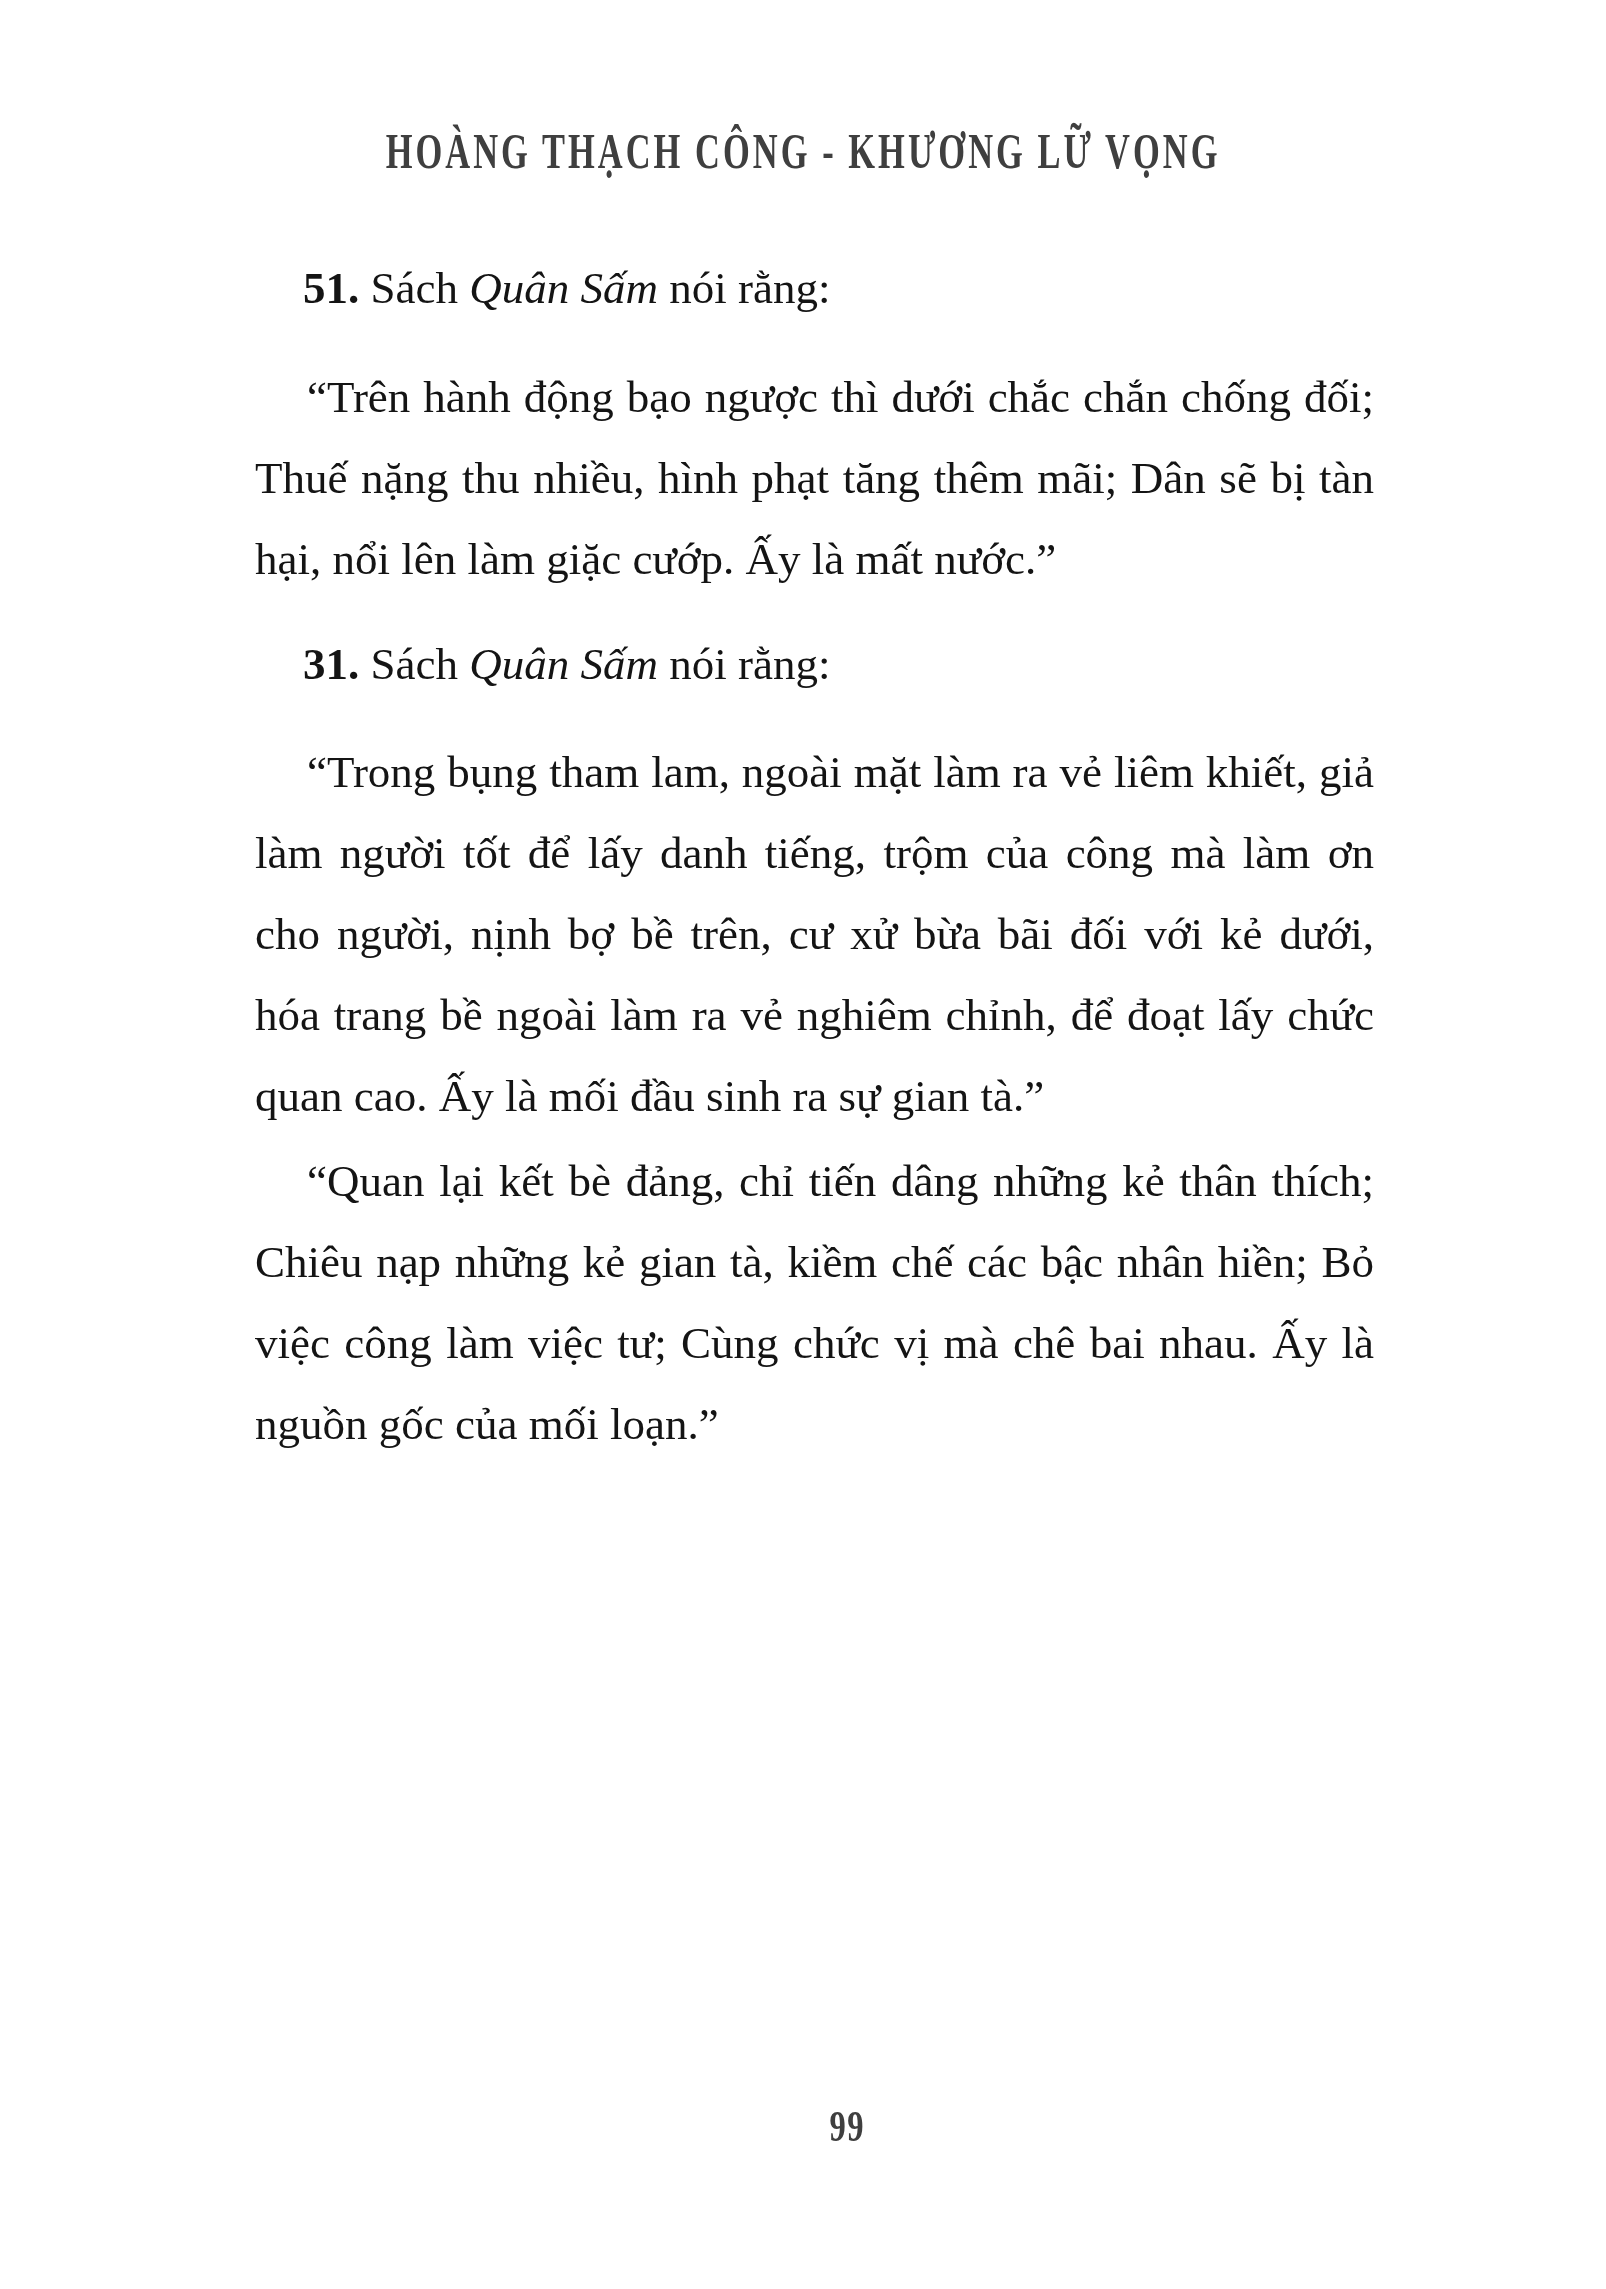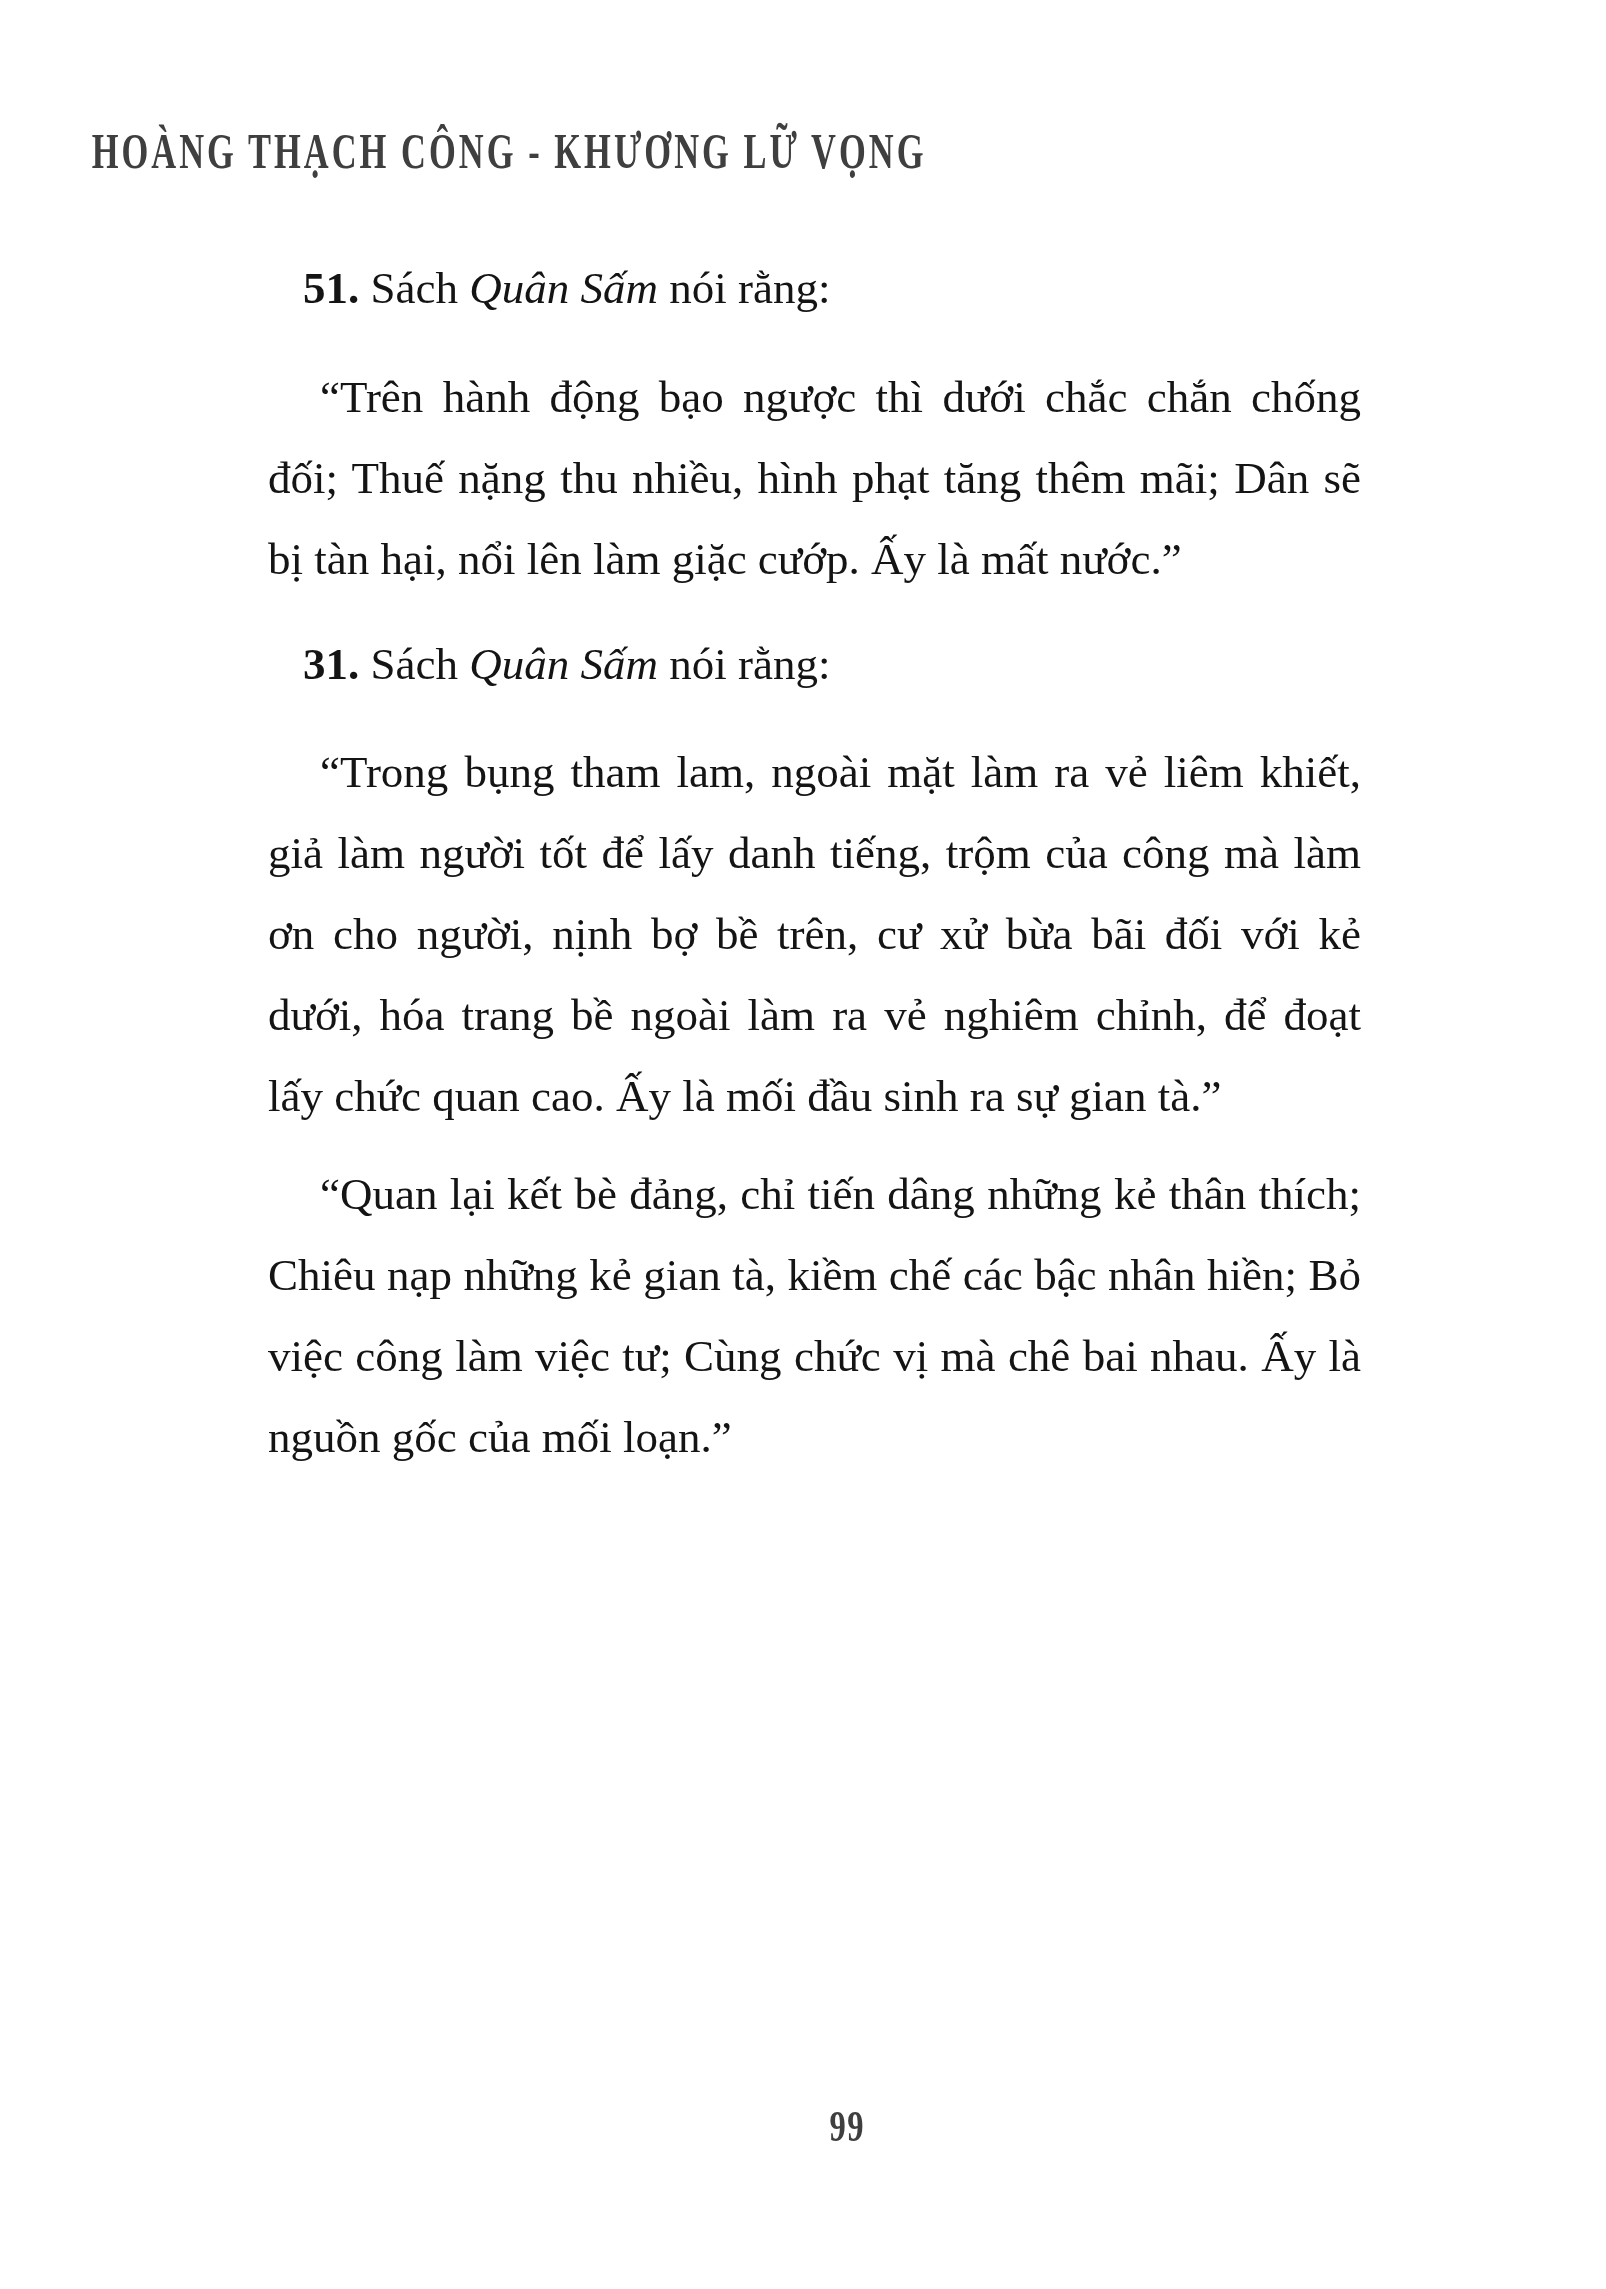--- a/index.html
+++ b/index.html
@@ -14,21 +14,21 @@
     background: #ffffff;
     overflow: hidden;
     font-family: "Liberation Serif", serif;
     color: #141414;
   }
   .running-head {
     position: absolute;
     top: 127px;
     left: 0;
     width: 100%;
-    text-align: left;
+    text-align: center;
   }
   .running-head .display-type {
     display: inline-block;
     font-family: "Liberation Serif", serif;
     font-weight: 700;
     font-size: 42px;
     color: #3f3f3f;
     letter-spacing: 3.7px;
     transform: scale(0.82, 1.22);
     transform-origin: center center;
@@ -48,21 +48,21 @@
     text-indent: 52px;
     text-align: left;
   }
   .section-heading .num {
     font-weight: 700;
   }
   .section-heading .book-title {
     font-style: italic;
   }
   .section-body {
-    margin: 17px;
+    margin: 4px;
     text-indent: 52px;
   }
   .section-heading:first-child {
     margin-top: 0;
   }
   .folio {
     position: absolute;
     top: 2105px;
     left: 0;
     width: 100%;

